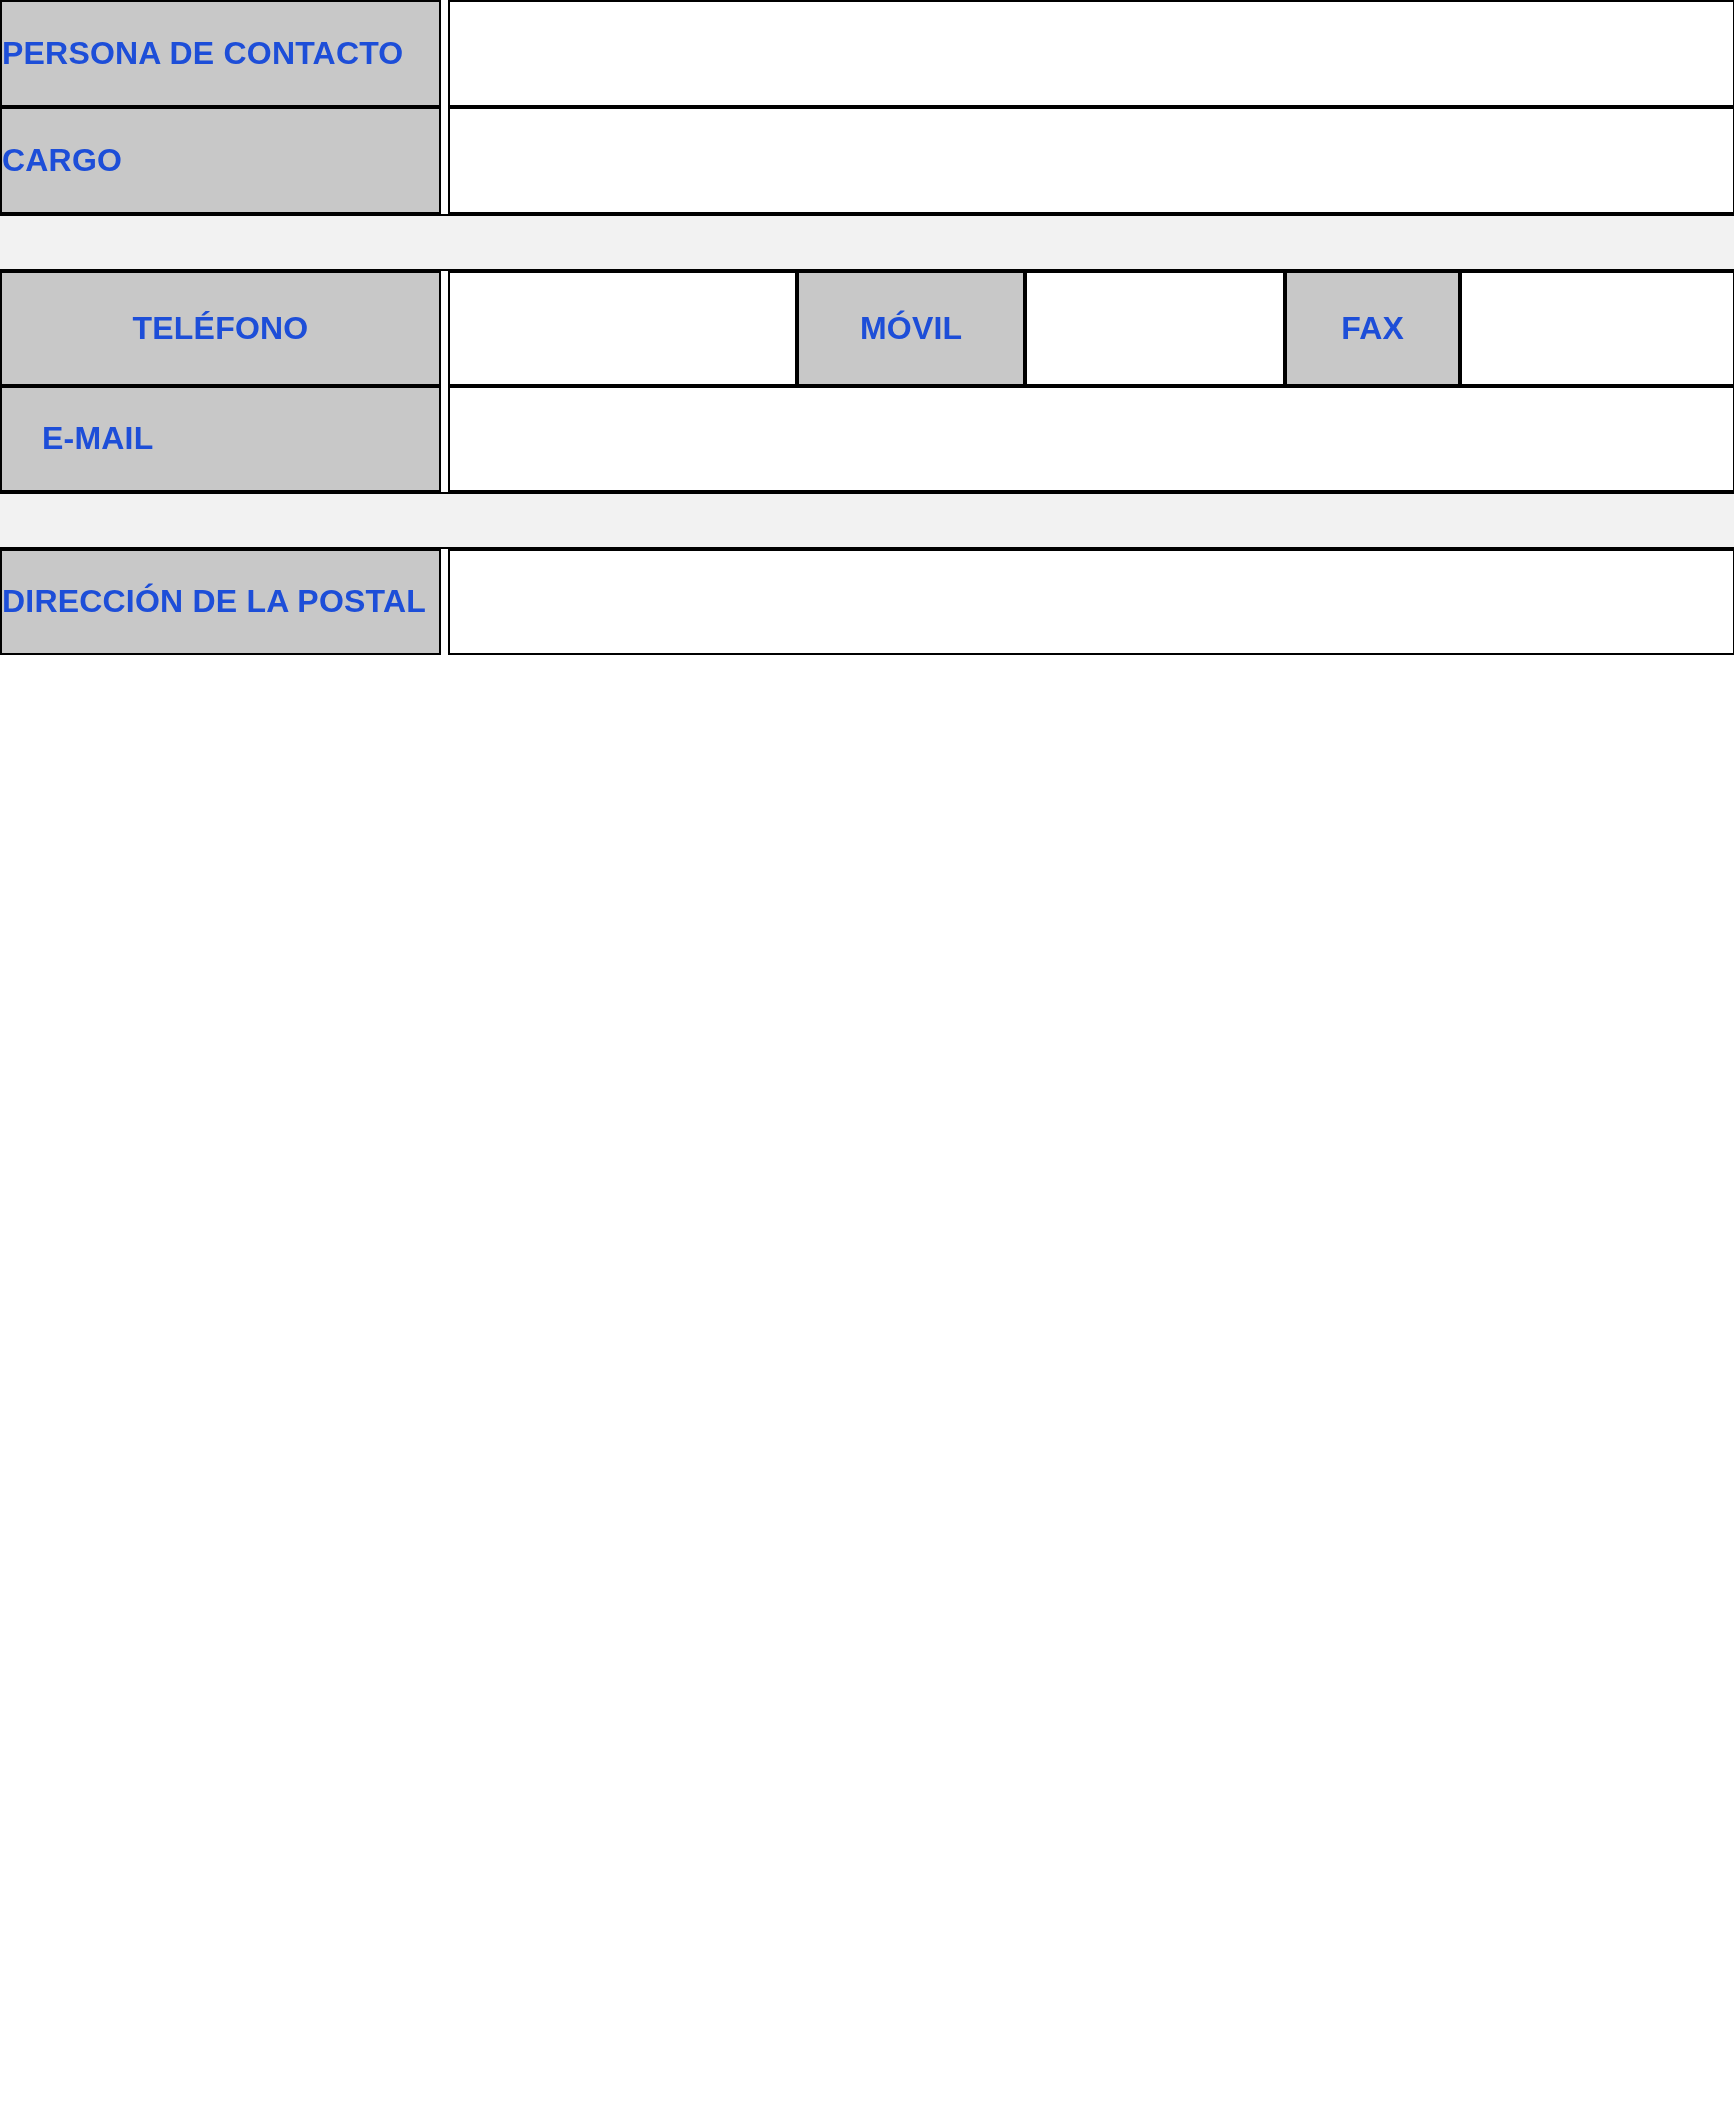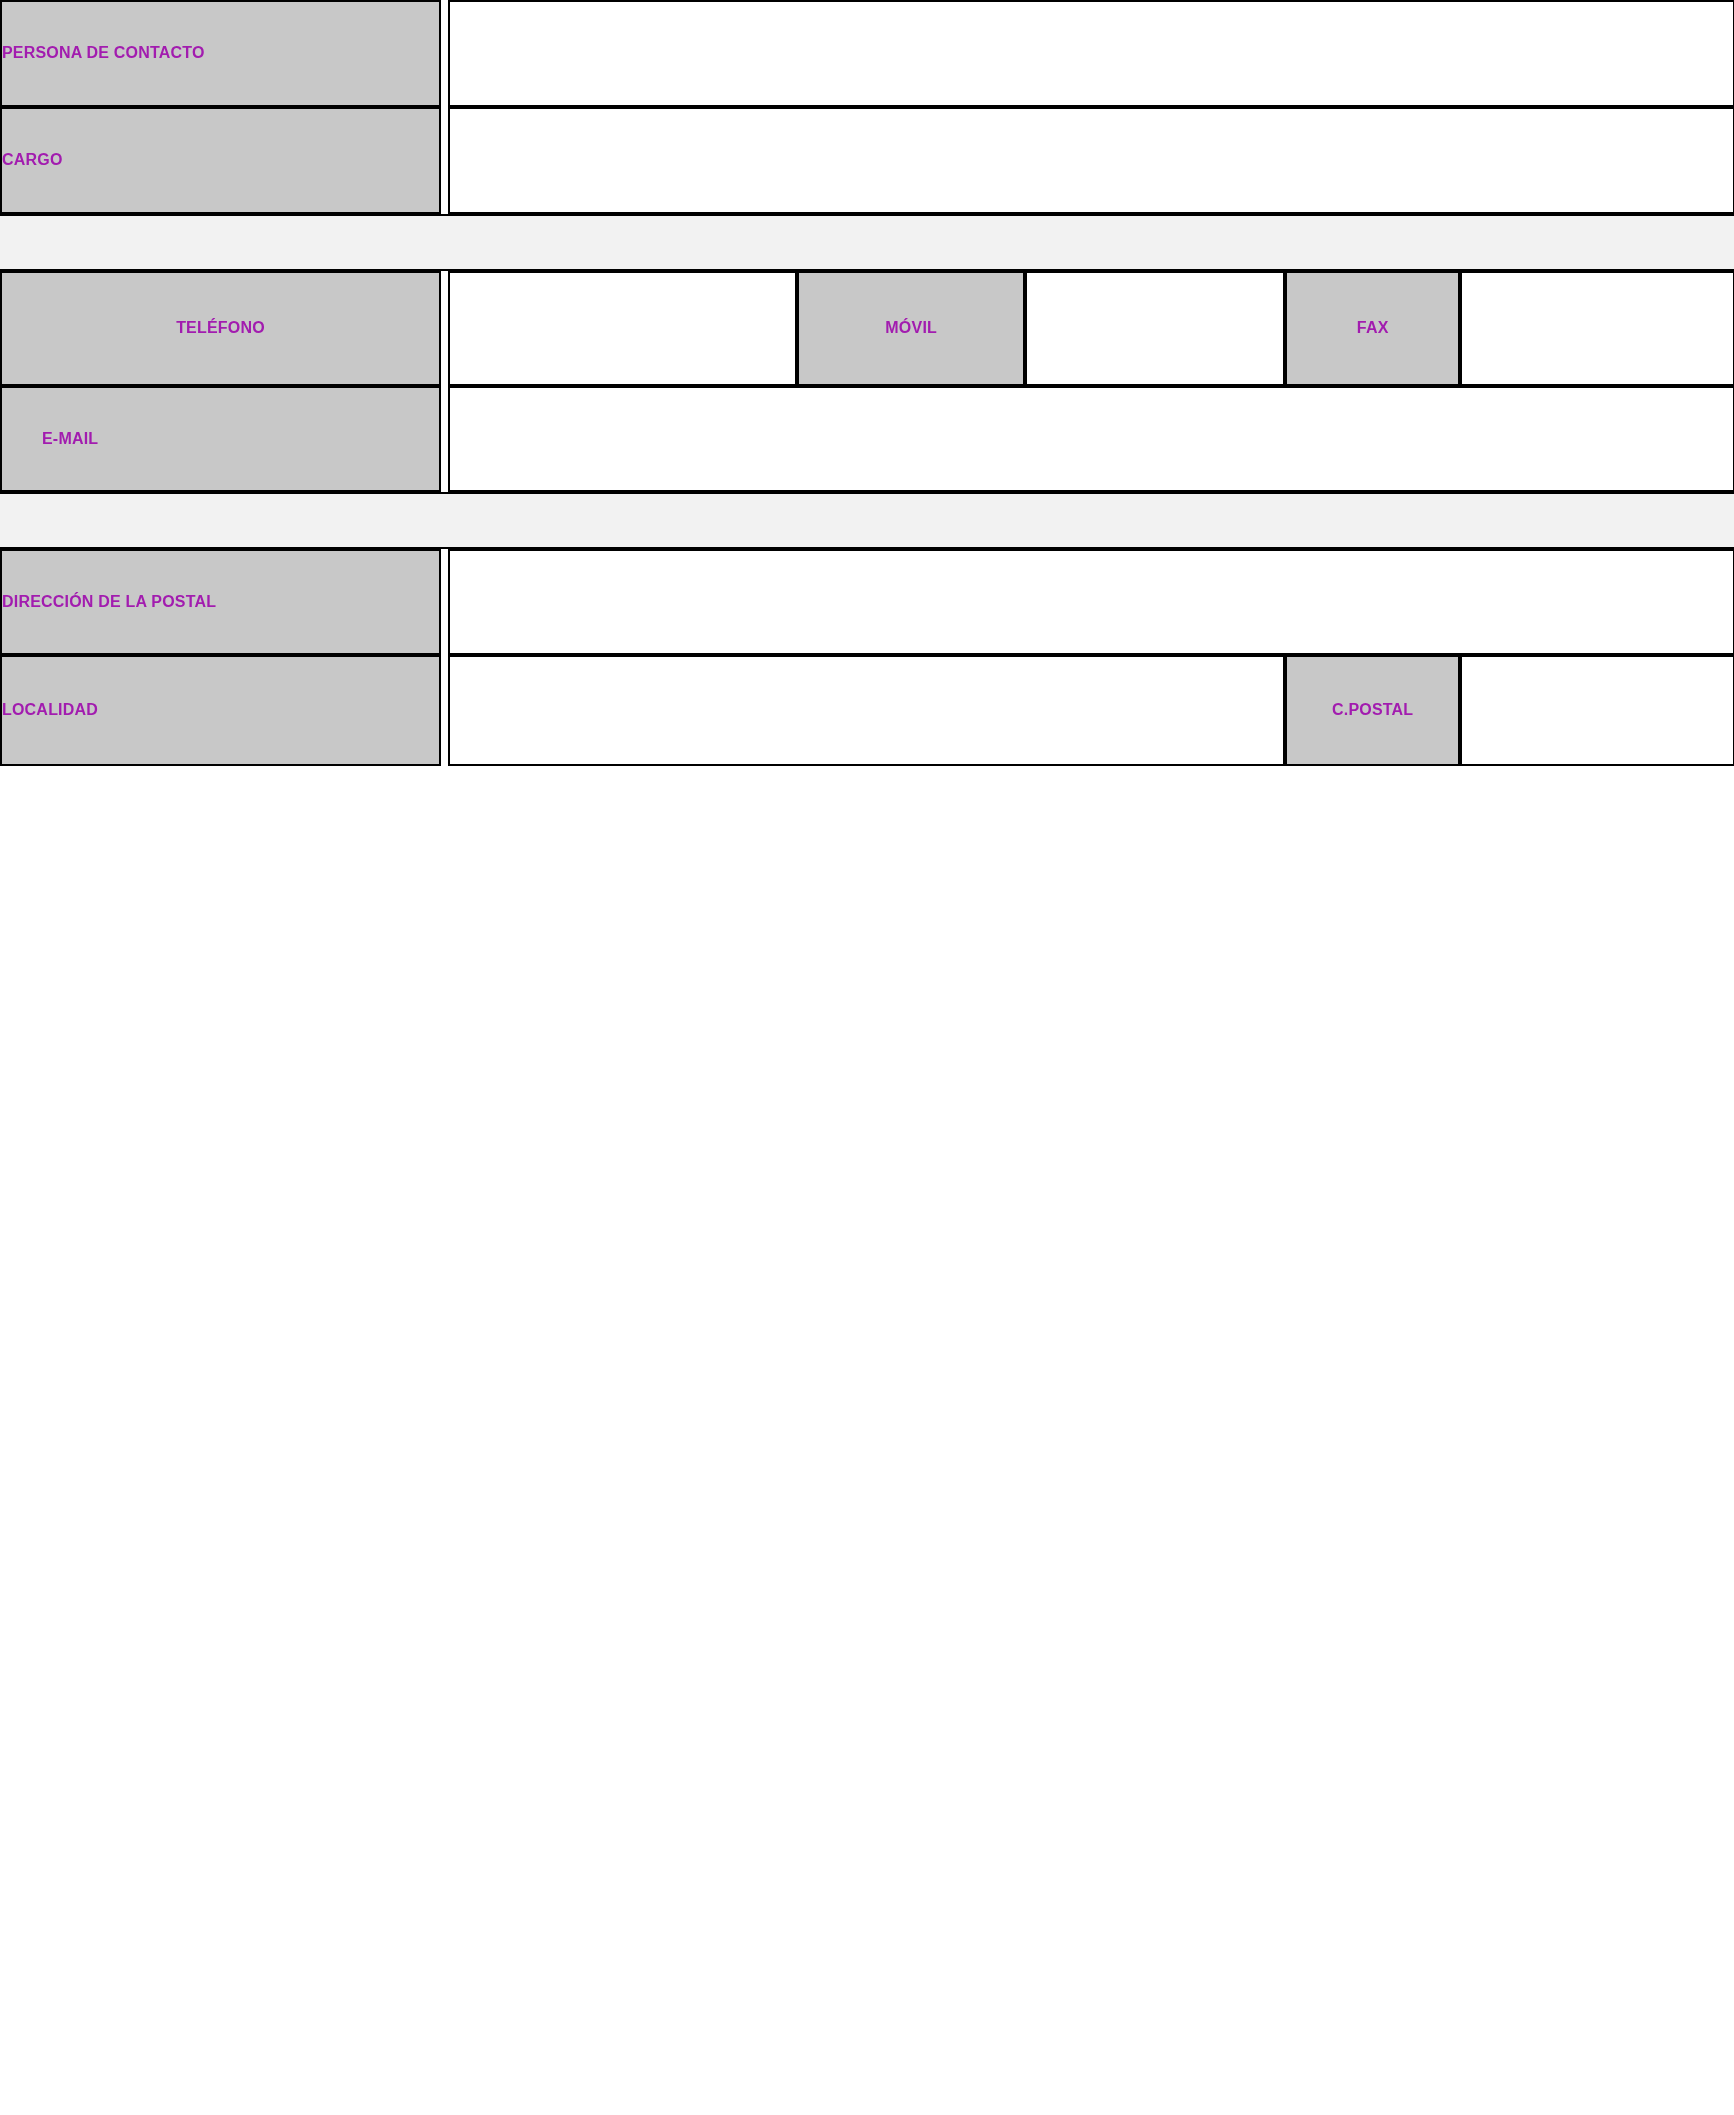--- a/index.html
+++ b/index.html
@@ -37,24 +37,24 @@
     padding: 0;
     vertical-align: middle;
     box-sizing: border-box;
   }
 
   
   .lbl {
     background: #c8c8c8;
     border: 2.7px solid #000000;
     font-weight: bold;
-    font-size: 16px;
+    font-size: 32px;
     line-height: 1.18;
     letter-spacing: 0.2px;
-    color: #a21caf;
+    color: #1d4ed8;
     padding: 5.4px 12.5px 5.4px 14.3px;
   }
 
   .lbl.center {
     text-align: center;
     padding-left: 7.2px;
     padding-right: 7.2px;
   }
 
   
@@ -179,33 +179,18 @@
         <td class="lbl">
           <span class="lbl-inner">DIRECCIÓN DE LA POSTAL</span>
         </td>
         <td class="gap"></td>
         <td class="val" colspan="5">
           <span></span>
         </td>
       </tr>
 
 
-      <tr class="r-local">
-        <td class="lbl">
-          <span class="lbl-inner">LOCALIDAD</span>
-        </td>
-        <td class="gap"></td>
-        <td class="val" colspan="3">
-          <span></span>
-        </td>
-        <td class="lbl center">
-          <span class="lbl-inner">C.POSTAL</span>
-        </td>
-        <td class="val">
-          <span></span>
-        </td>
-      </tr>
 
     </tbody>
   </table>
 
 </div>
 
 
 </body></html>

